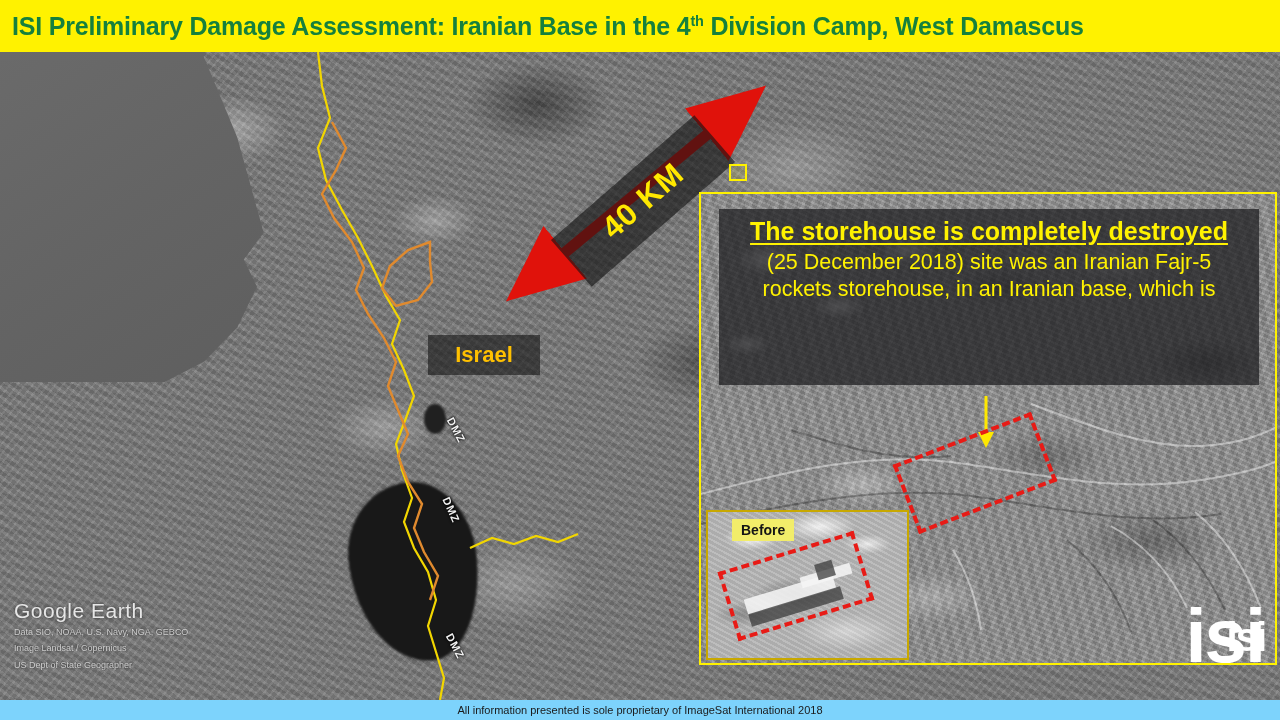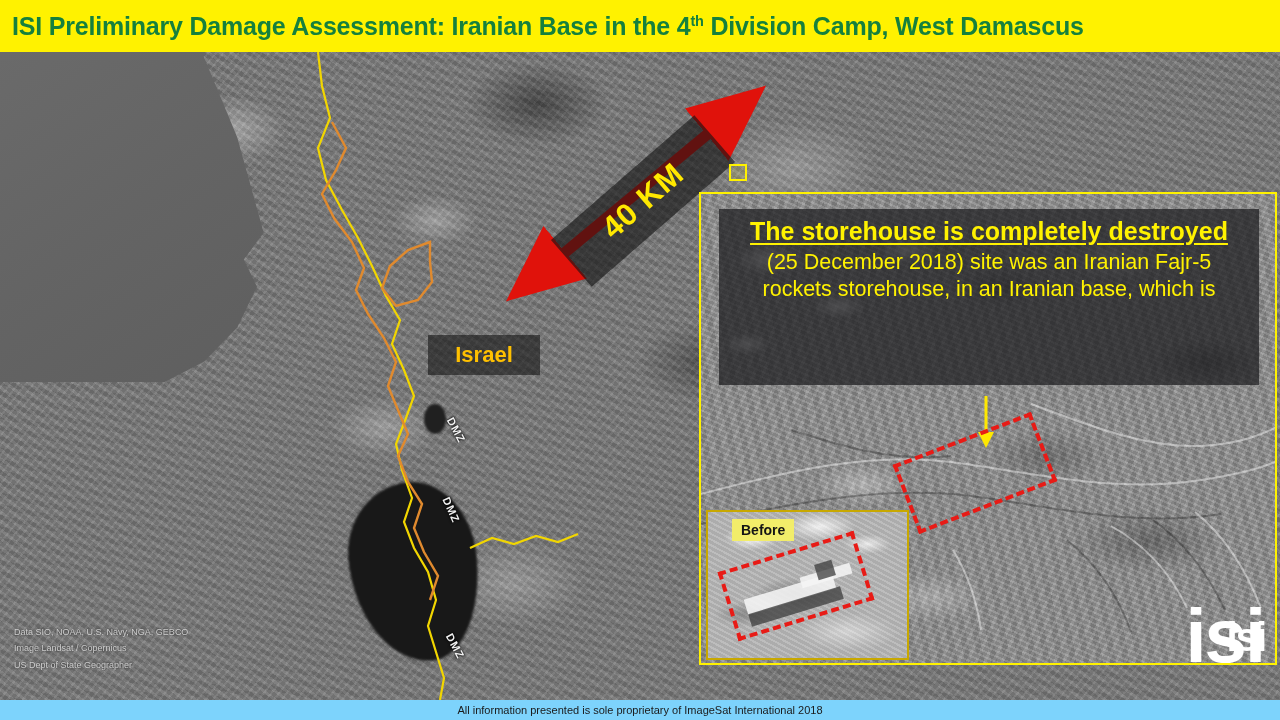--- a/index.html
+++ b/index.html
@@ -305,20 +305,24 @@
         <div class="dmg-before"></div>
         <div class="before-label">Before</div>
       </div>
 
       <div class="isi-logo" id="isi-panel">isi</div>
     </div>
 
     <div class="isi-logo" id="isi-map">isi</div>
 
     <div class="ge-block">
+      <div class="ge-title">
+        <b>Google</b>
+        <span>Earth</span>
+      </div>
       <div class="ge-sub">Data SIO, NOAA, U.S. Navy, NGA, GEBCO</div>
       <div class="ge-sub">Image Landsat / Copernicus</div>
       <div class="ge-sub">US Dept of State Geographer</div>
     </div>
   </div>
 
   <div class="footer">
     <span class="footer-text">All information presented is sole proprietary of ImageSat International 2018</span>
   </div>
 

